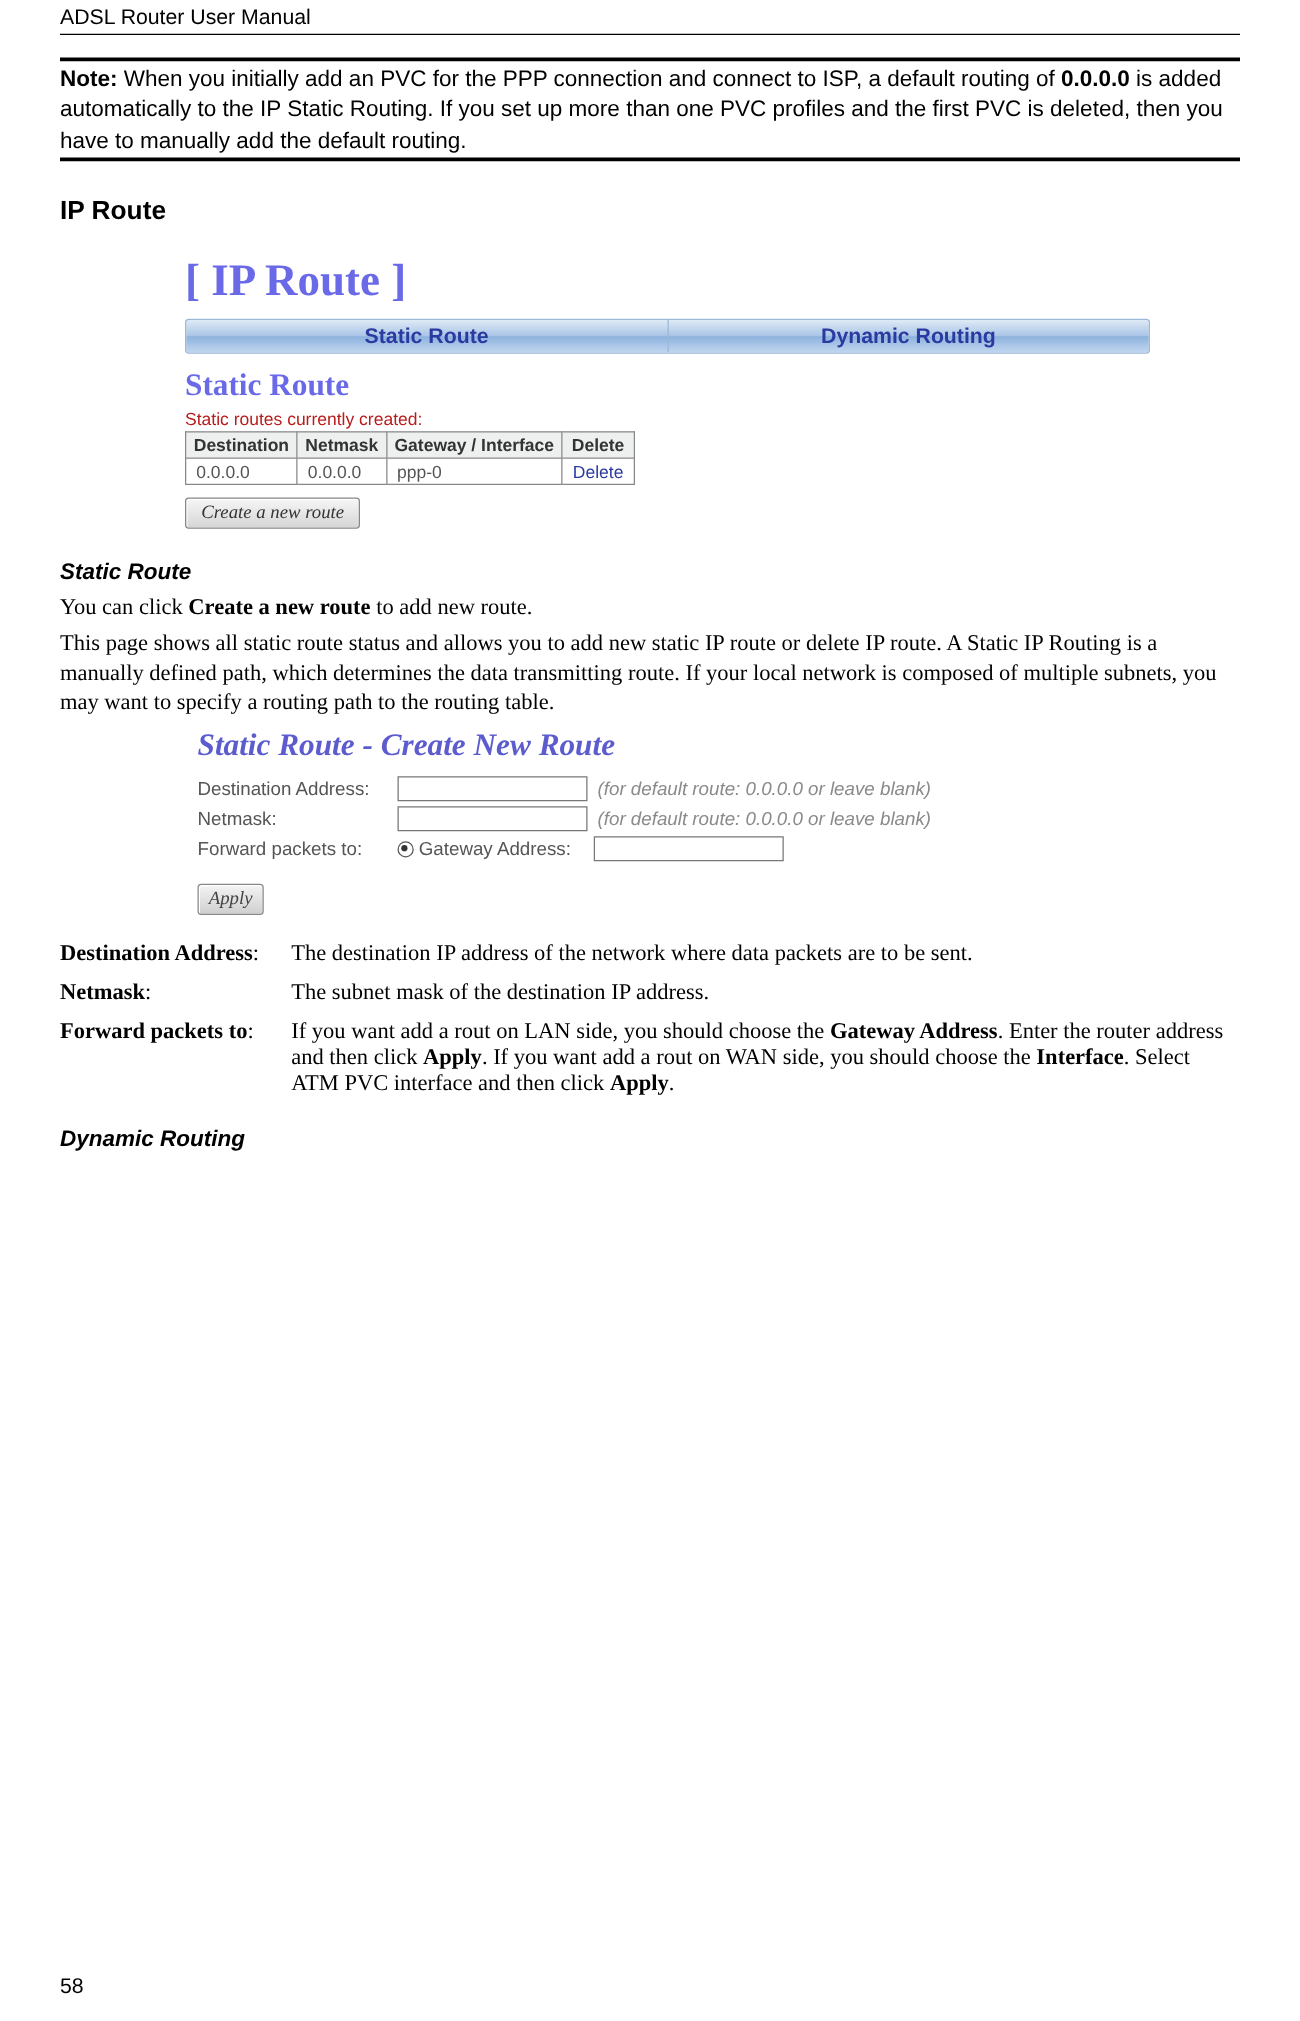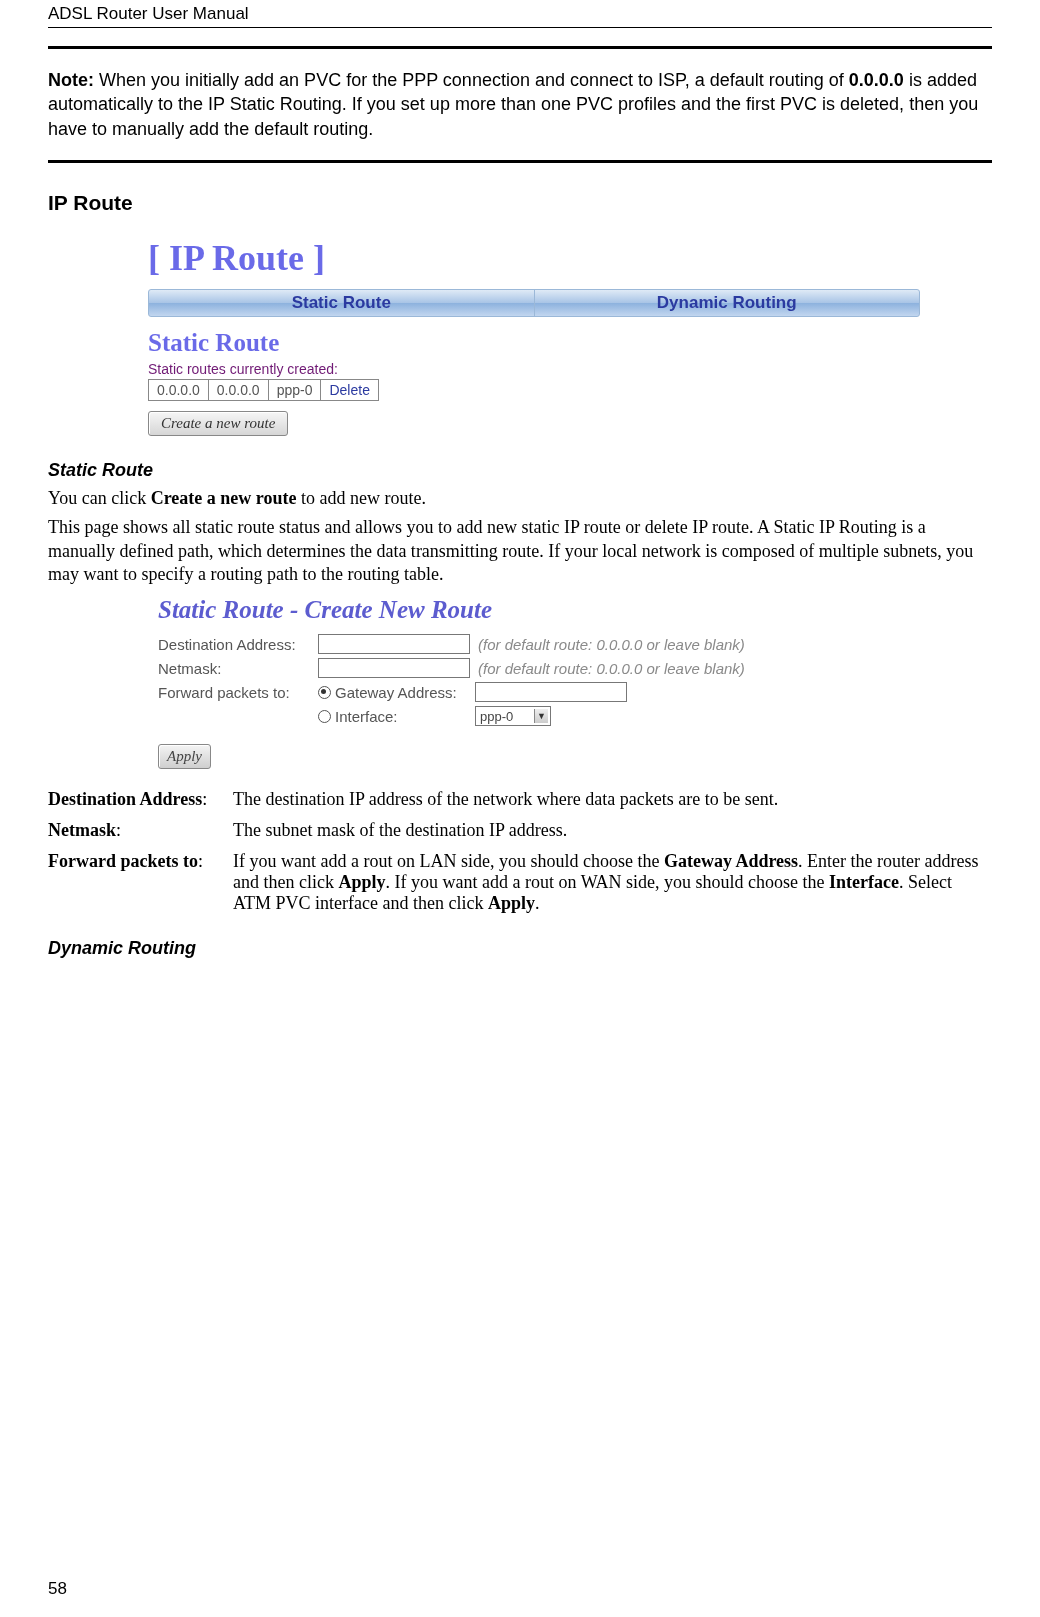--- a/index.html
+++ b/index.html
@@ -18,21 +18,21 @@
   }
   .header-bar {
     border-bottom: 1.5px solid #000;
     font-size: 17px;
     padding: 4px 0 3px 0;
   }
   .note-box {
     border-top: 3px solid #000;
     border-bottom: 3px solid #000;
     margin-top: 18px;
-    padding: 19px 0;
+    padding: 2px 0;
     font-size: 18px;
     line-height: 1.35;
   }
   h2.section {
     font-family: Verdana, Arial, sans-serif;
     font-weight: bold;
     font-size: 21px;
     margin: 28px 0 22px 0;
   }
   h3.subsection {
@@ -79,21 +79,21 @@
     border-right: 1px solid #9bb8d8;
   }
   .sr-heading {
     color: #6a6ae8;
     font-family: "Times New Roman", Times, serif;
     font-weight: bold;
     font-size: 25px;
     margin: 12px 0 4px 0;
   }
   .muted {
-    color: #701a75;
+    color: #b91c1c;
     font-family: Arial, sans-serif;
     font-size: 14px;
   }
   table.routes {
     border-collapse: collapse;
     margin-top: 2px;
     font-family: Arial, sans-serif;
     font-size: 14px;
   }
   table.routes th {
@@ -215,20 +215,26 @@
   <div class="screenshot">
     <div class="ip-route-title">[ IP Route ]</div>
     <div class="tabbar">
       <div>Static Route</div>
       <div>Dynamic Routing</div>
     </div>
     <div class="sr-heading">Static Route</div>
     <div class="muted">Static routes currently created:</div>
     <table class="routes">
       <tbody>
+          <tr>
+        <th>Destination</th>
+        <th>Netmask</th>
+        <th>Gateway / Interface</th>
+        <th>Delete</th>
+      </tr>
       <tr>
         <td>0.0.0.0</td>
         <td>0.0.0.0</td>
         <td>ppp-0</td>
         <td style="color:#2b3aa0;">Delete</td>
       </tr>
     </tbody>
       </table>
     <span class="btn3d">Create a new route</span>
   </div>
@@ -250,29 +256,20 @@
       <span class="lbl">Netmask:</span>
       <span class="fld"></span>
       <span class="hint">(for default route: 0.0.0.0 or leave blank)</span>
     </div>
     <div class="formrow">
       <span class="lbl">Forward packets to:</span>
       <span class="radio checked"></span>
       <span style="width:140px;">Gateway Address:</span>
       <span class="fld"></span>
     </div>
-    <div class="formrow">
-      <span class="lbl"></span>
-      <span class="radio"></span>
-      <span style="width:140px;">Interface:</span>
-      <span class="select">
-        <span>ppp-0</span>
-        <span class="caret">▼</span>
-      </span>
-    </div>
     <span class="apply3d">Apply</span>
   </div>
 
   <div class="defs">
     <div class="row">
       <div class="term"><strong>Destination Address</strong>:</div>
       <div class="desc">The destination IP address of the network where data packets are to be sent.</div>
     </div>
     <div class="row">
       <div class="term"><strong>Netmask</strong>:</div>

